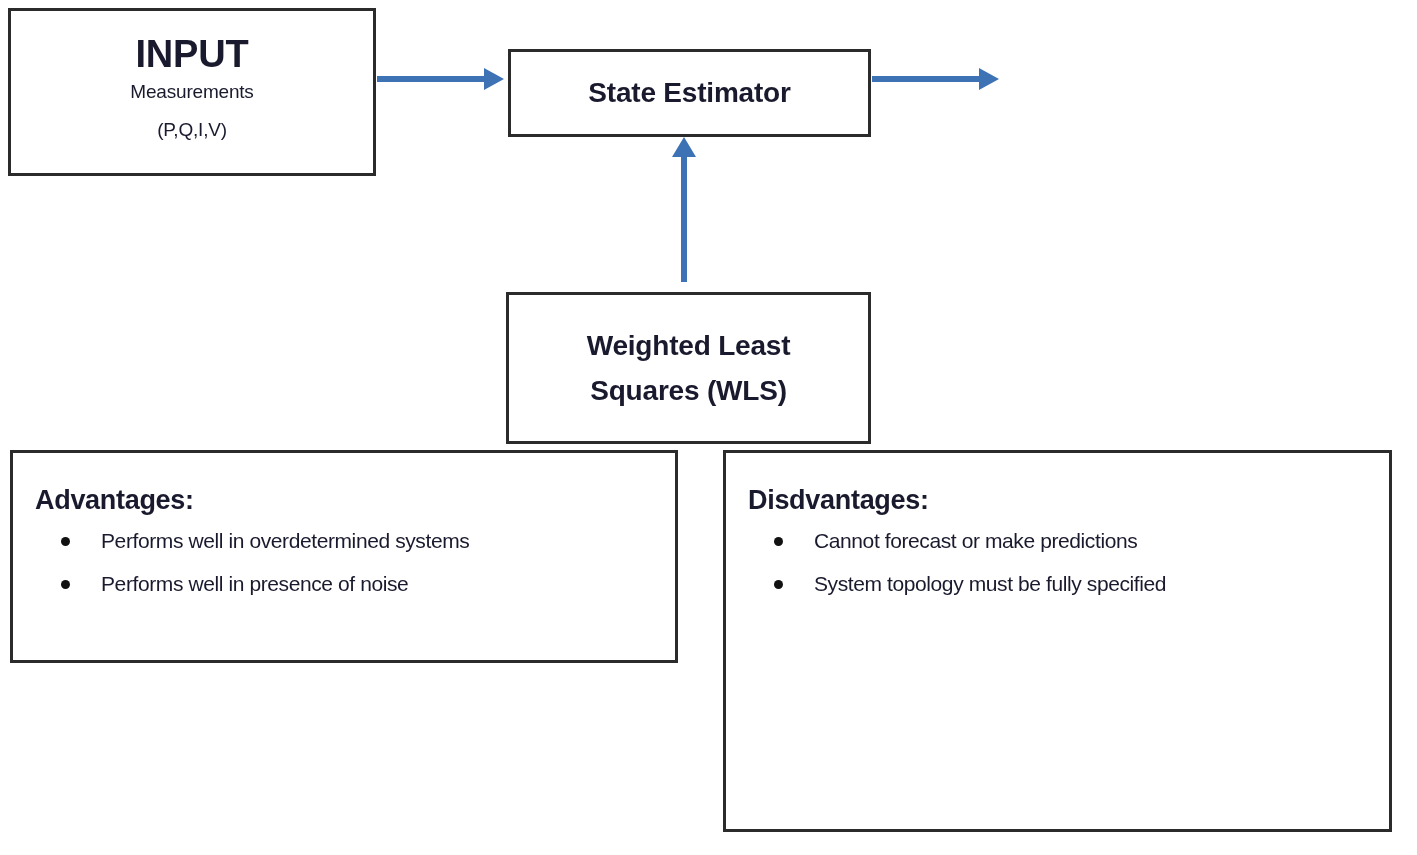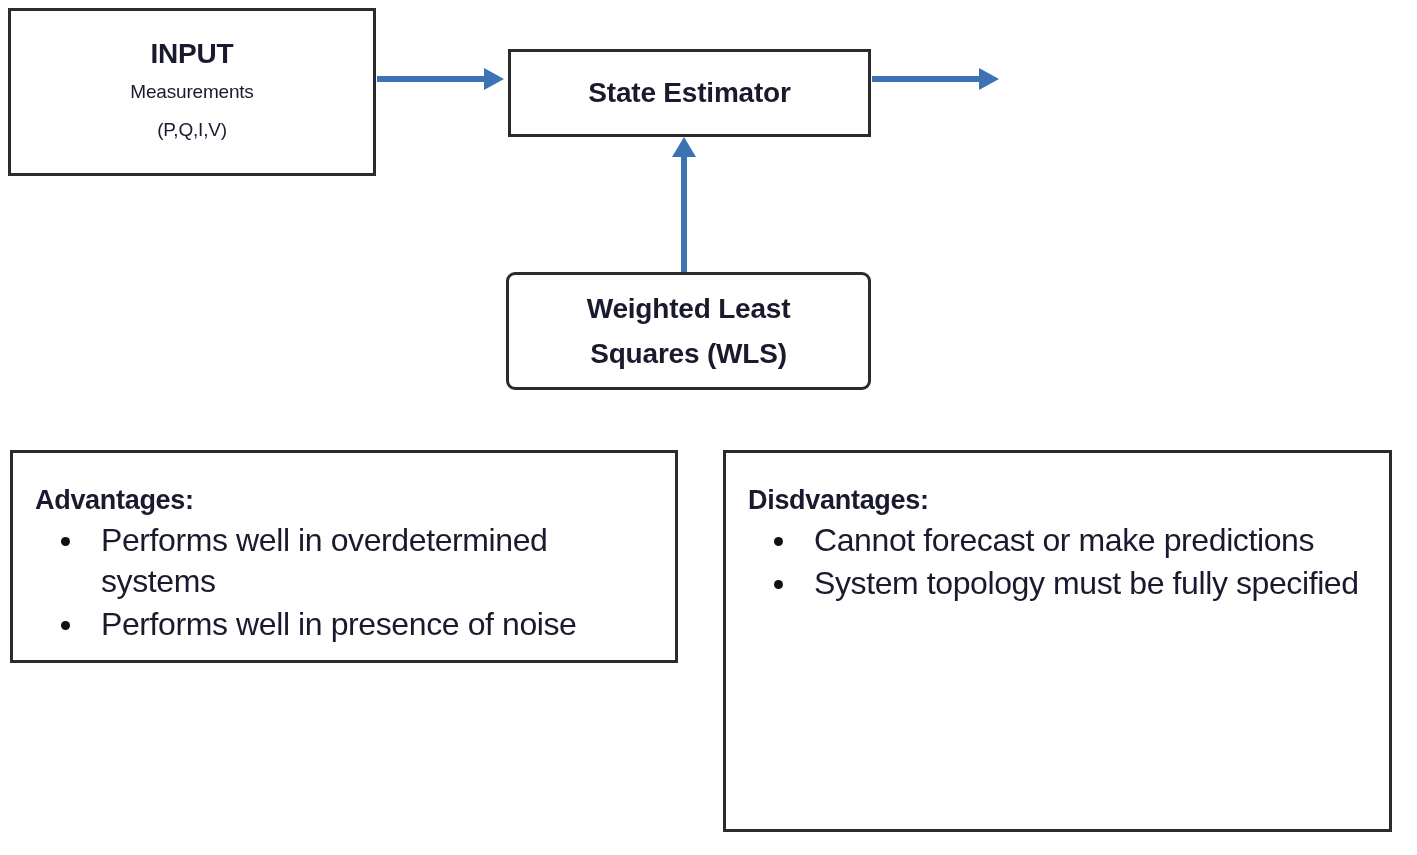--- a/index.html
+++ b/index.html
@@ -39,24 +39,24 @@
     letter-spacing: -0.2px;
   }
   .bold {
     font-weight: bold;
   }
 
   
   #input-box   { left: 8px;   top: 8px;   width: 368px; height: 168px; }
   #estimator-box { left: 508px; top: 49px;  width: 363px; height: 88px; }
   #output-box  { left: 1002px; top: 9px;   width: 374px; height: 165px; }
-  #wls-box     { left: 506px;  top: 272px; width: 365px; height: 118px; border-radius: 9px; }
+  #wls-box     { left: 506px;  top: 292px; width: 365px; height: 152px; }
 
   #input-box .line, #output-box .line { font-size: 19px; line-height: 38px; }
-  #input-box .line.bold, #output-box .line.bold { font-size: 28px; }
+  #input-box .line.bold, #output-box .line.bold { font-size: 38px; }
   #estimator-box .line { font-size: 28px; line-height: 36px; }
   #wls-box .line { font-size: 28px; line-height: 45px; }
 
   
   .arrow-h {
     position: absolute;
     height: 6px;
     background: #3d72b4;
   }
   .arrow-v {
@@ -98,21 +98,21 @@
     margin: 0 0 4px 0;
   }
   ul.bullets {
     list-style: none;
     margin: 0;
     padding: 0;
   }
   ul.bullets > li {
     position: relative;
     padding-left: 66px;
-    font-size: 32px;
+    font-size: 21px;
     line-height: 41px;
     letter-spacing: -0.4px;
     margin-bottom: 2px;
   }
   ul.bullets > li::before {
     content: "";
     position: absolute;
     left: 26px;
     top: 17px;
     width: 9px;

